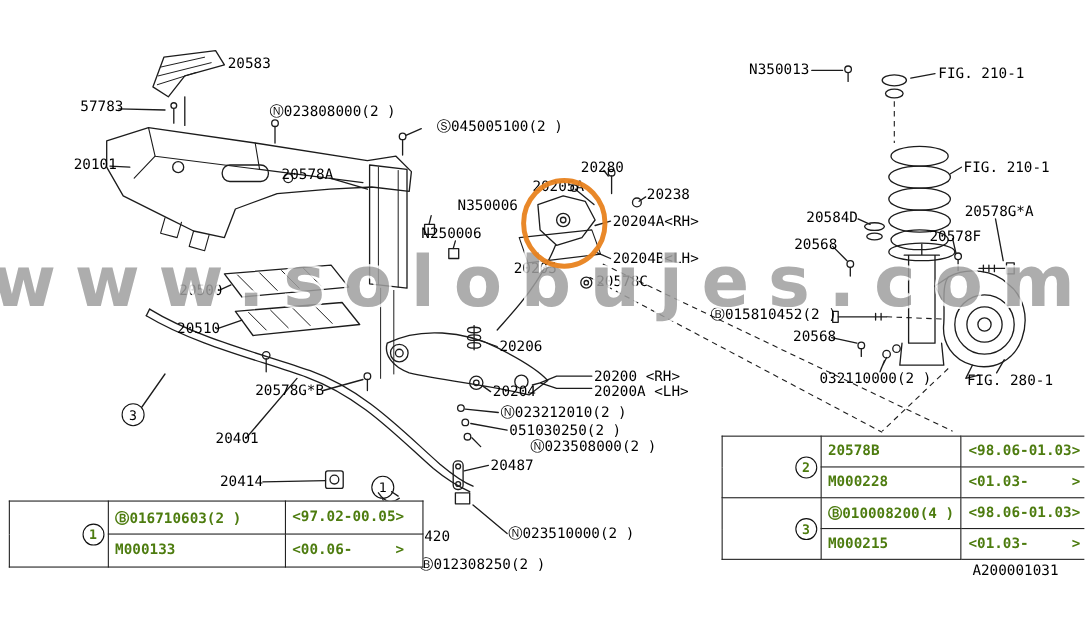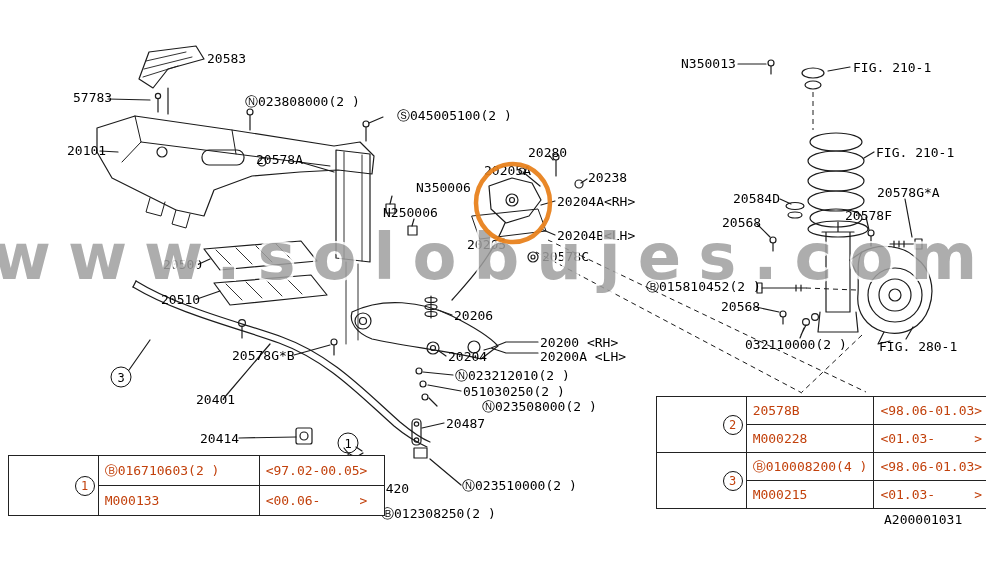--- a/index.html
+++ b/index.html
@@ -23,21 +23,21 @@
     font-family:"DejaVu Sans",sans-serif;font-weight:bold;font-size:64px;letter-spacing:17px;
     color:#9f9f9f;opacity:.85;white-space:nowrap;pointer-events:none;
     text-shadow:2px 0 0 #fff,-2px 0 0 #fff,0 2px 0 #fff,0 -2px 0 #fff,
                 2px 2px 0 #fff,-2px -2px 0 #fff,2px -2px 0 #fff,-2px 2px 0 #fff;
   }
   #highlight{position:absolute;left:0;top:0;z-index:6;pointer-events:none;}
   .ptable{
     position:absolute;border-collapse:collapse;font-size:13px;z-index:5;background:#fff;
     font-family:"DejaVu Sans Mono","DejaVu Sans",monospace;
   }
-  .ptable td{border:1.5px solid #222;padding:0 6px;white-space:pre;color:#c2410c;}
+  .ptable td{border:1.5px solid #222;padding:0 6px;white-space:pre;color:#4d7c0f;font-weight:bold;}
   #left-table{left:8px;top:455px;}
   #left-table td{height:29px;}
   #right-table{left:656px;top:396px;}
   #right-table td{height:27px;}
   td.ref-col{width:22px;text-align:center;padding:0 3px;}
   #left-table td.part-col{width:148px;}
   #left-table td.range-col{width:112px;}
   #right-table td.part-col{width:150px;}
   #right-table td.range-col{width:120px;}
   .circle-ref{

